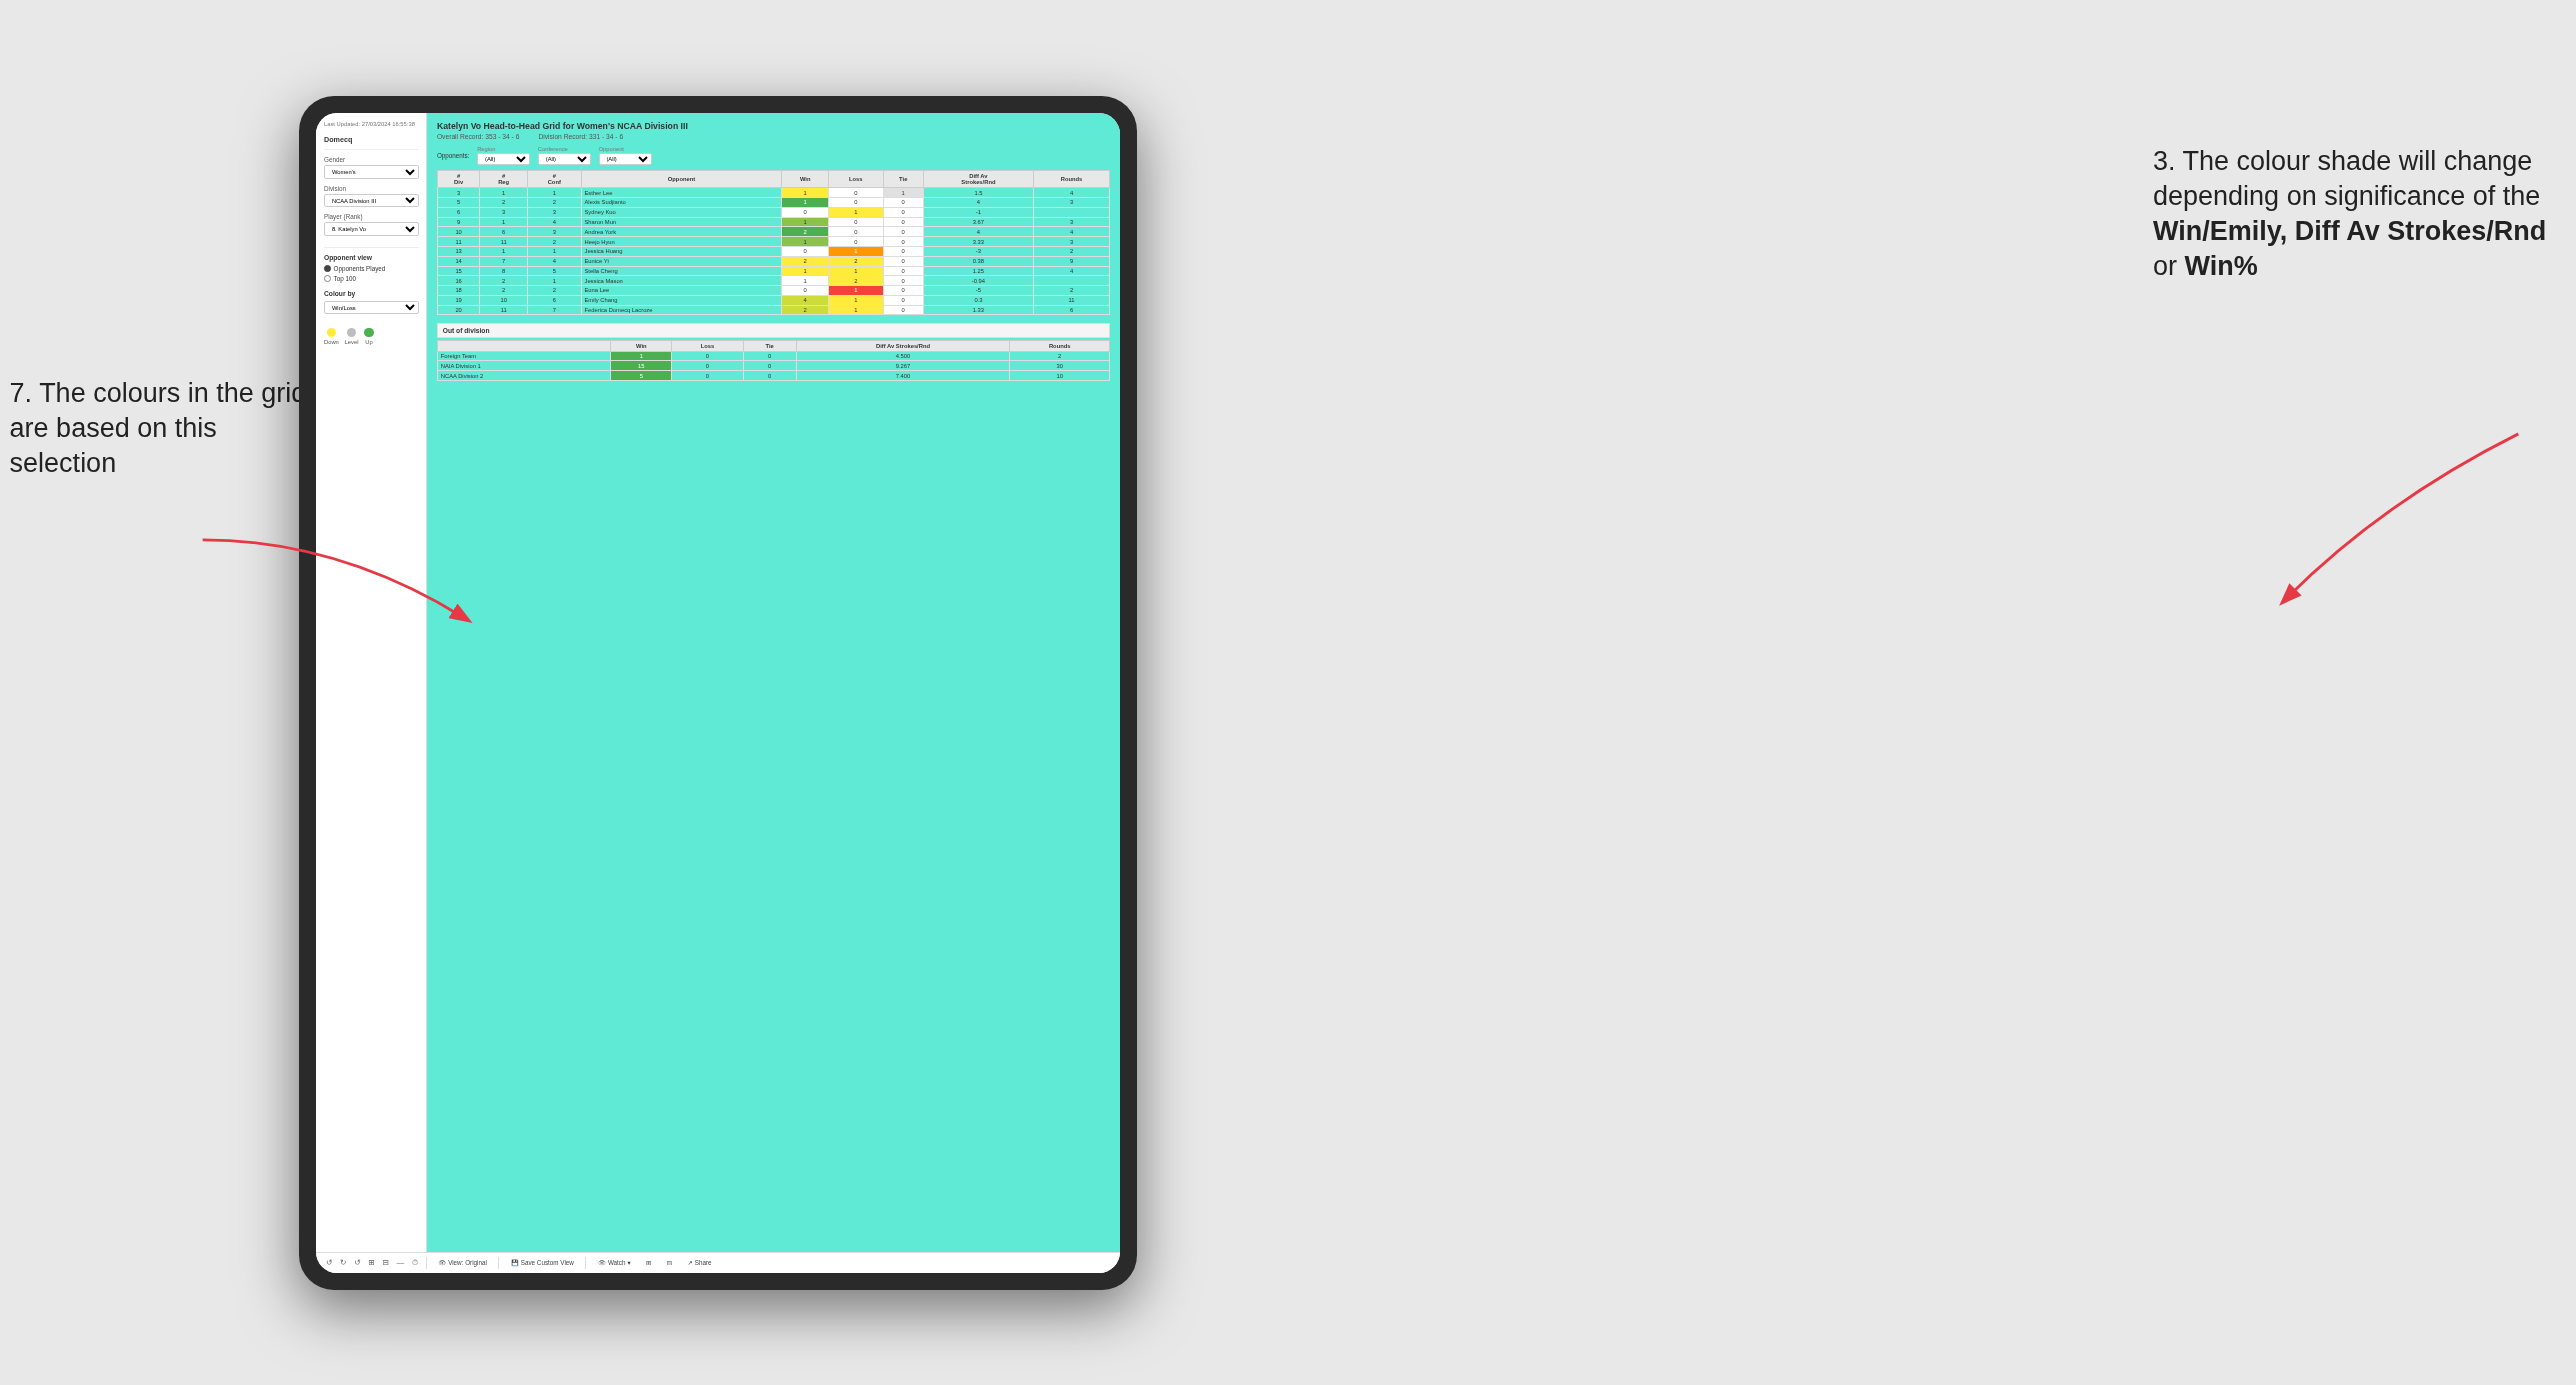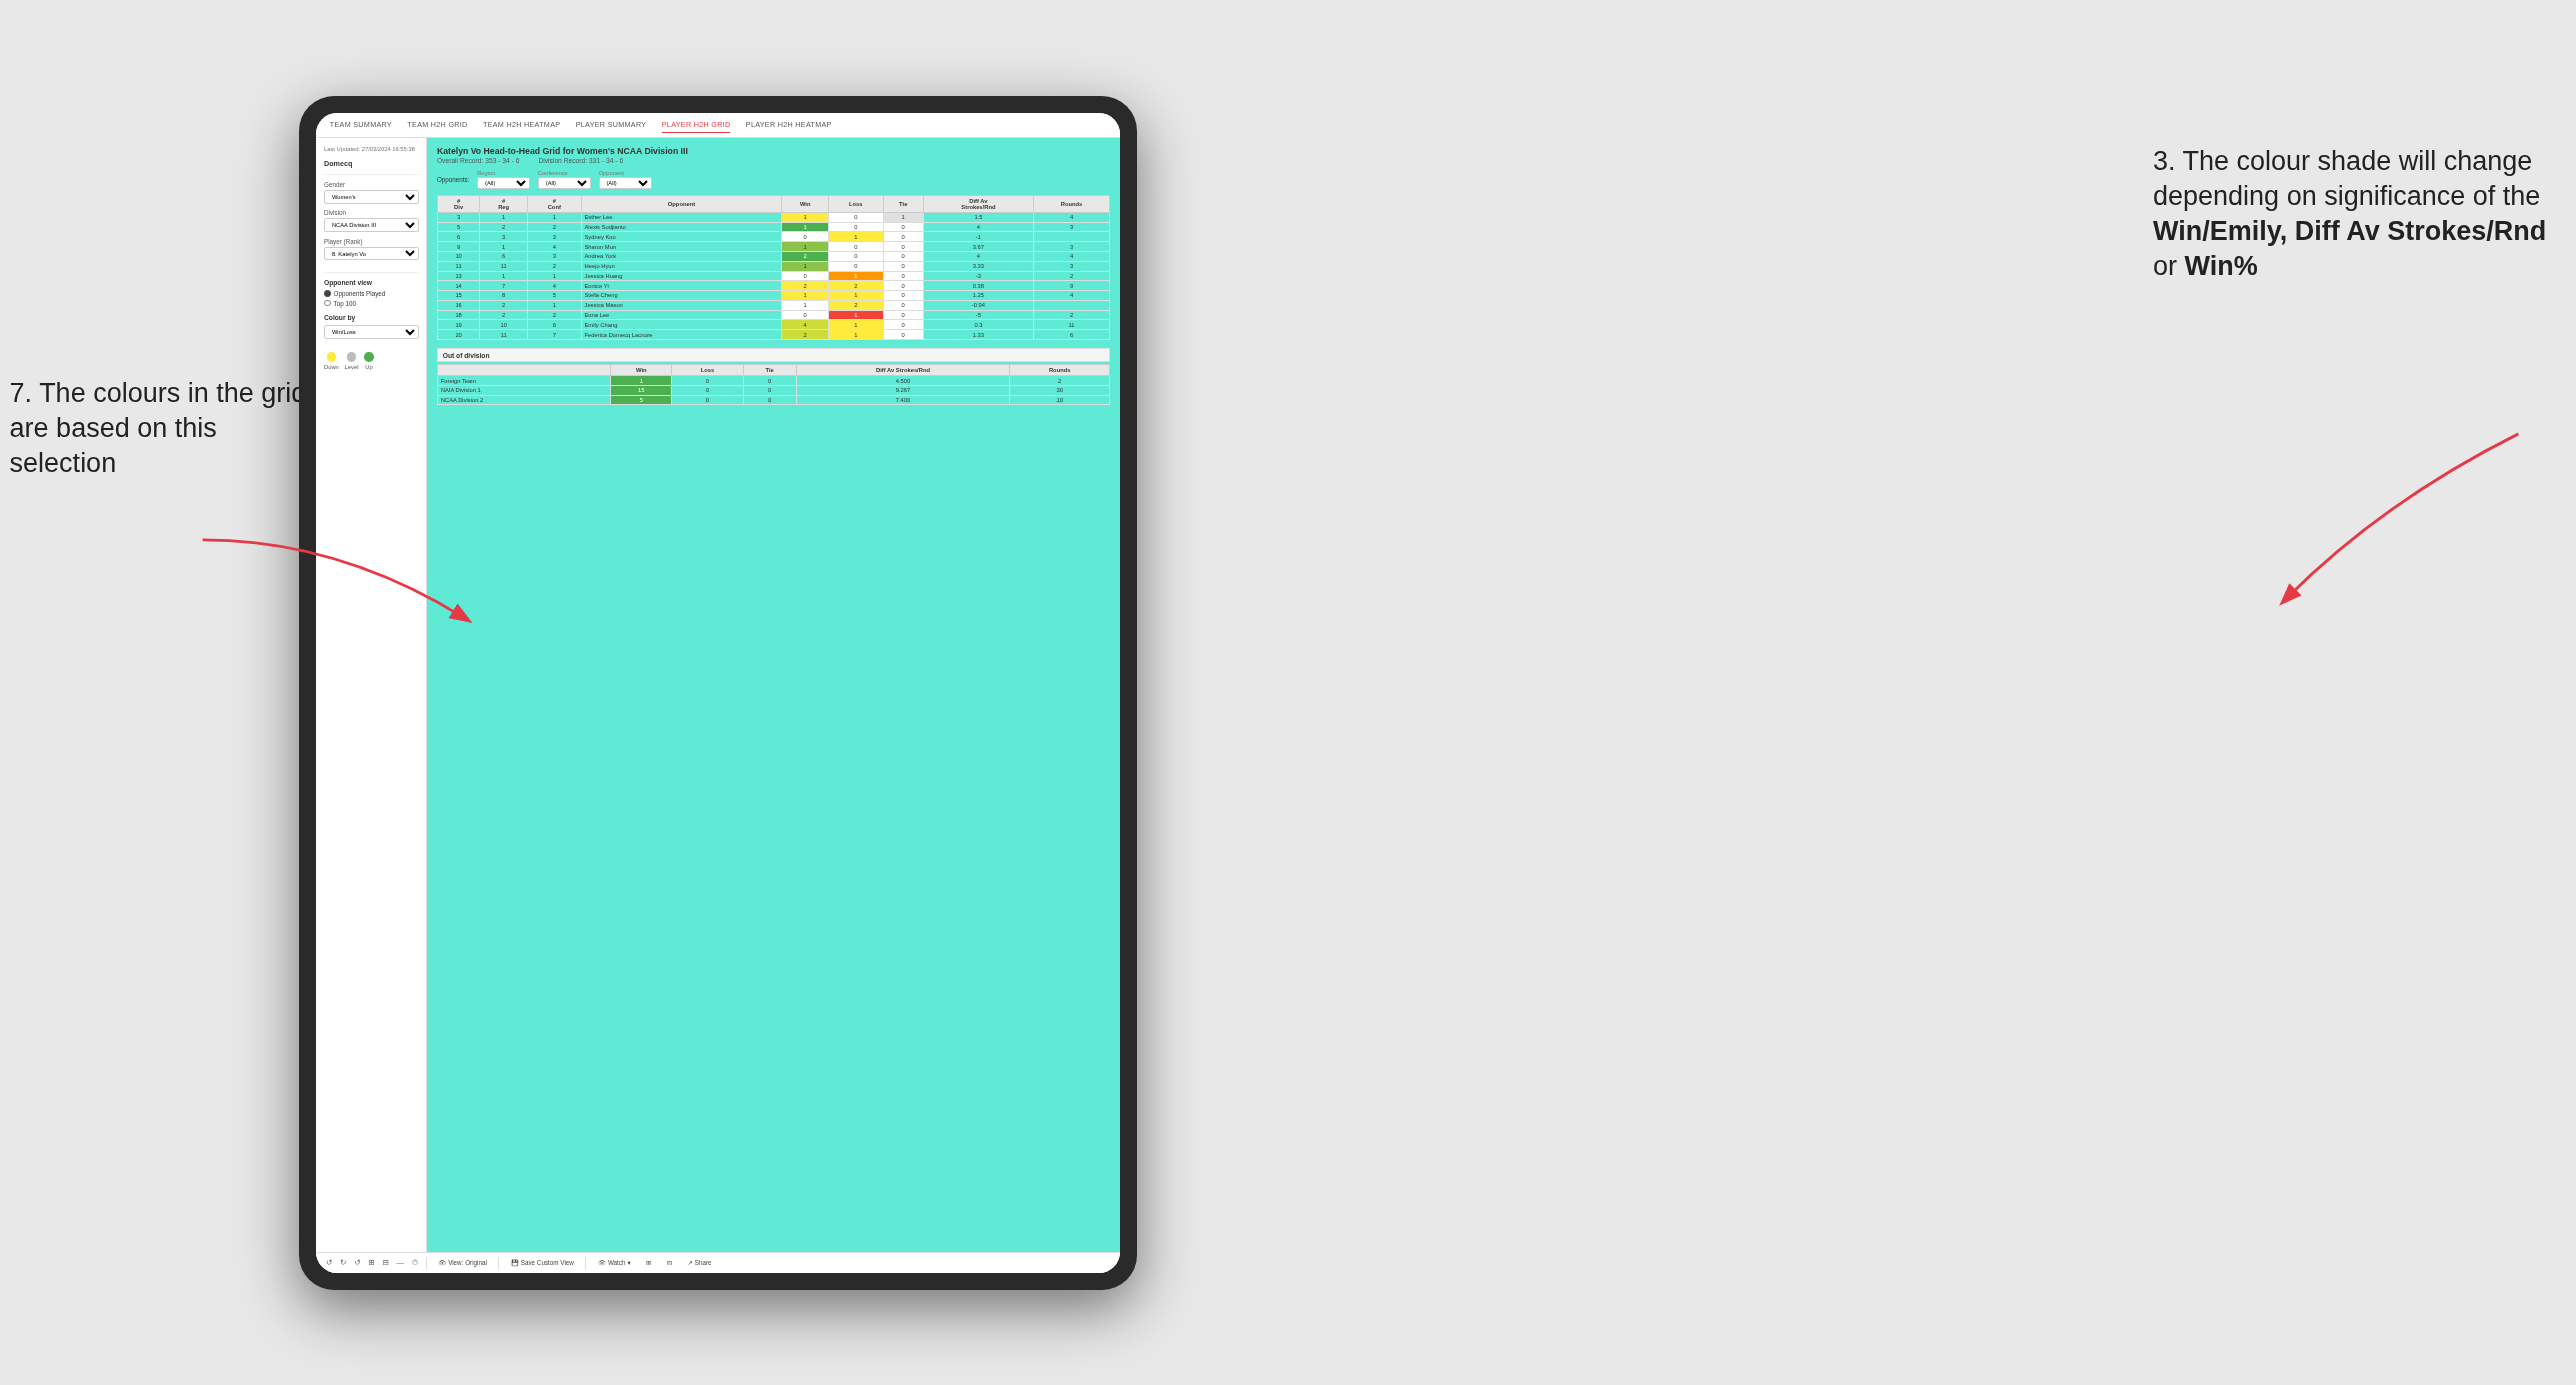--- a/index.html
+++ b/index.html
@@ -432,28 +432,20 @@
     <strong>Diff Av Strokes/Rnd</strong>
     <span>or</span>
     <strong>Win%</strong>
   </span>
 </div>
 
 <div class="tablet-frame">
   <div class="tablet-screen">
 
 
-    <div class="sub-nav">
-      <span class="sub-nav-item">TEAM SUMMARY</span>
-      <span class="sub-nav-item">TEAM H2H GRID</span>
-      <span class="sub-nav-item">TEAM H2H HEATMAP</span>
-      <span class="sub-nav-item">PLAYER SUMMARY</span>
-      <span class="sub-nav-item active">PLAYER H2H GRID</span>
-      <span class="sub-nav-item">PLAYER H2H HEATMAP</span>
-    </div>
 
     <div class="main-content">
 
       <div class="sidebar">
         <div class="sidebar-last-updated">Last Updated: 27/03/2024 16:55:38</div>
         <div class="sidebar-section-title">Domecq</div>
         <hr class="sidebar-divider">
         <div class="sidebar-label">Gender</div>
         <select class="sidebar-select">
           <option>Women's</option>

